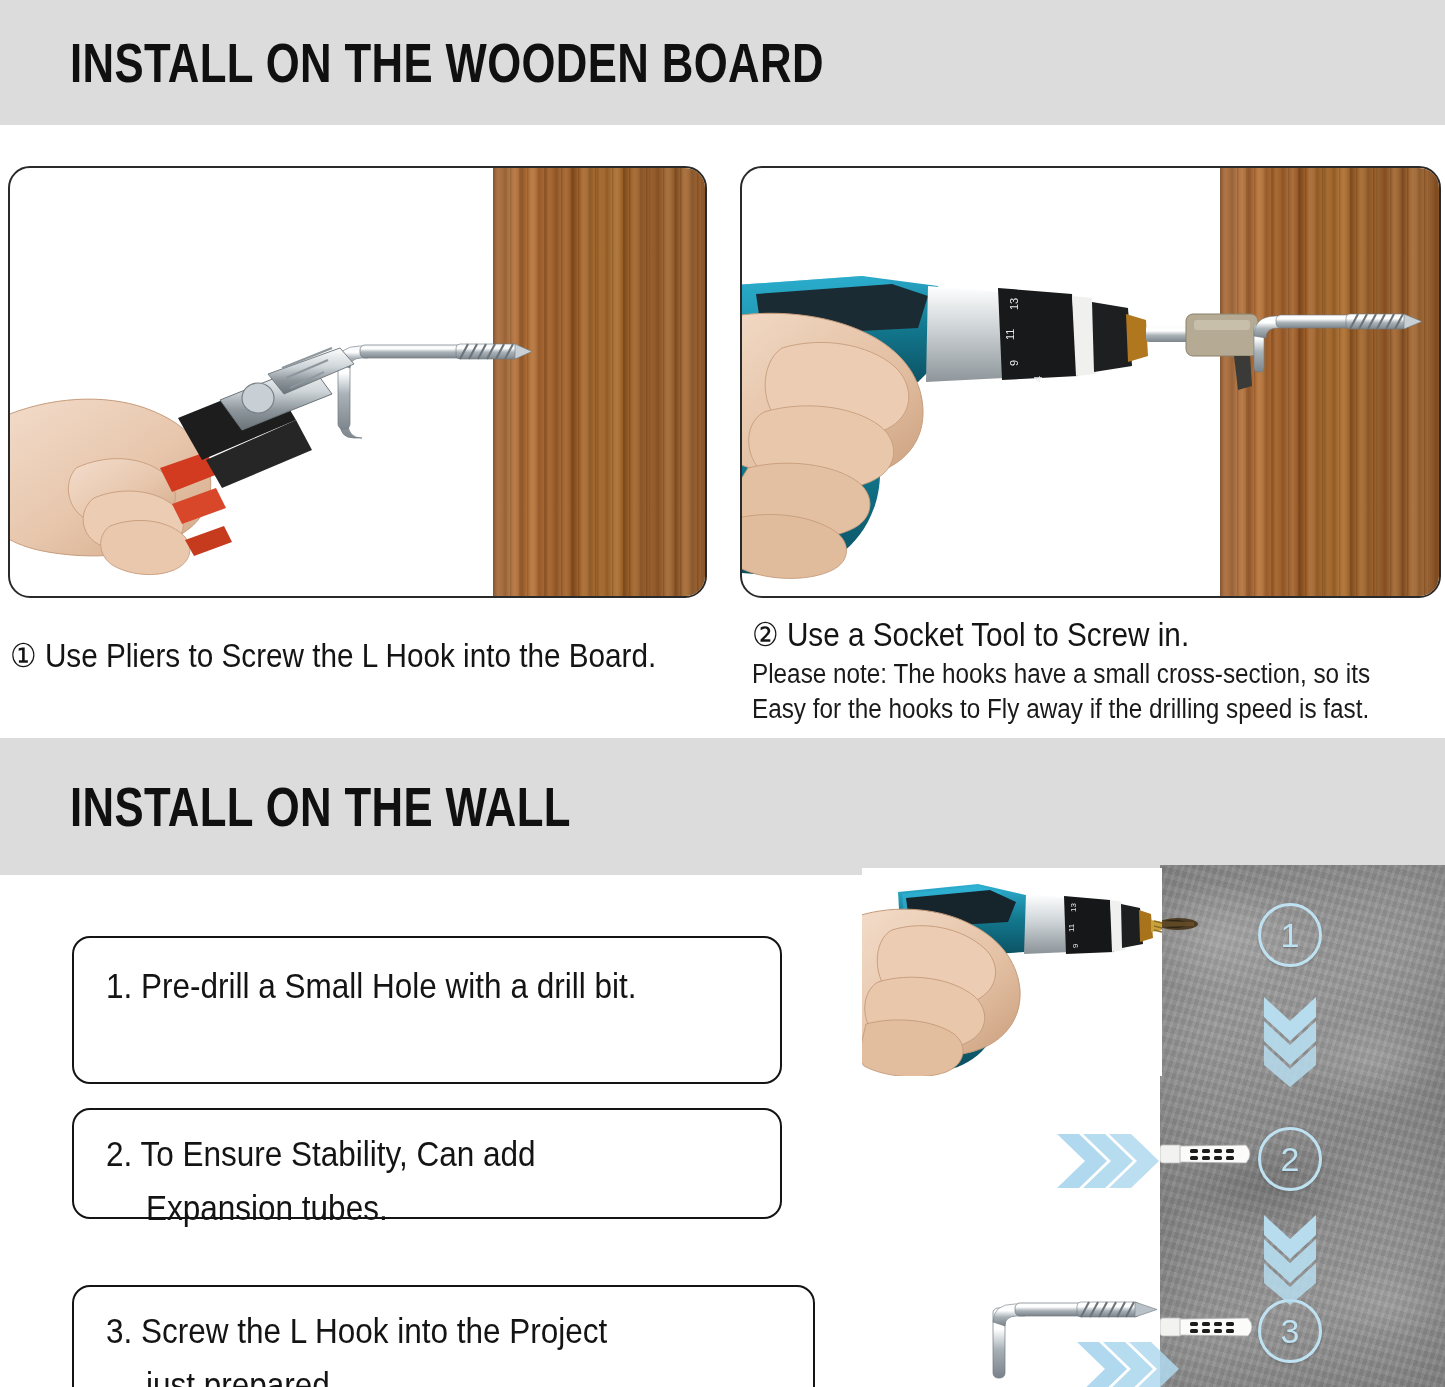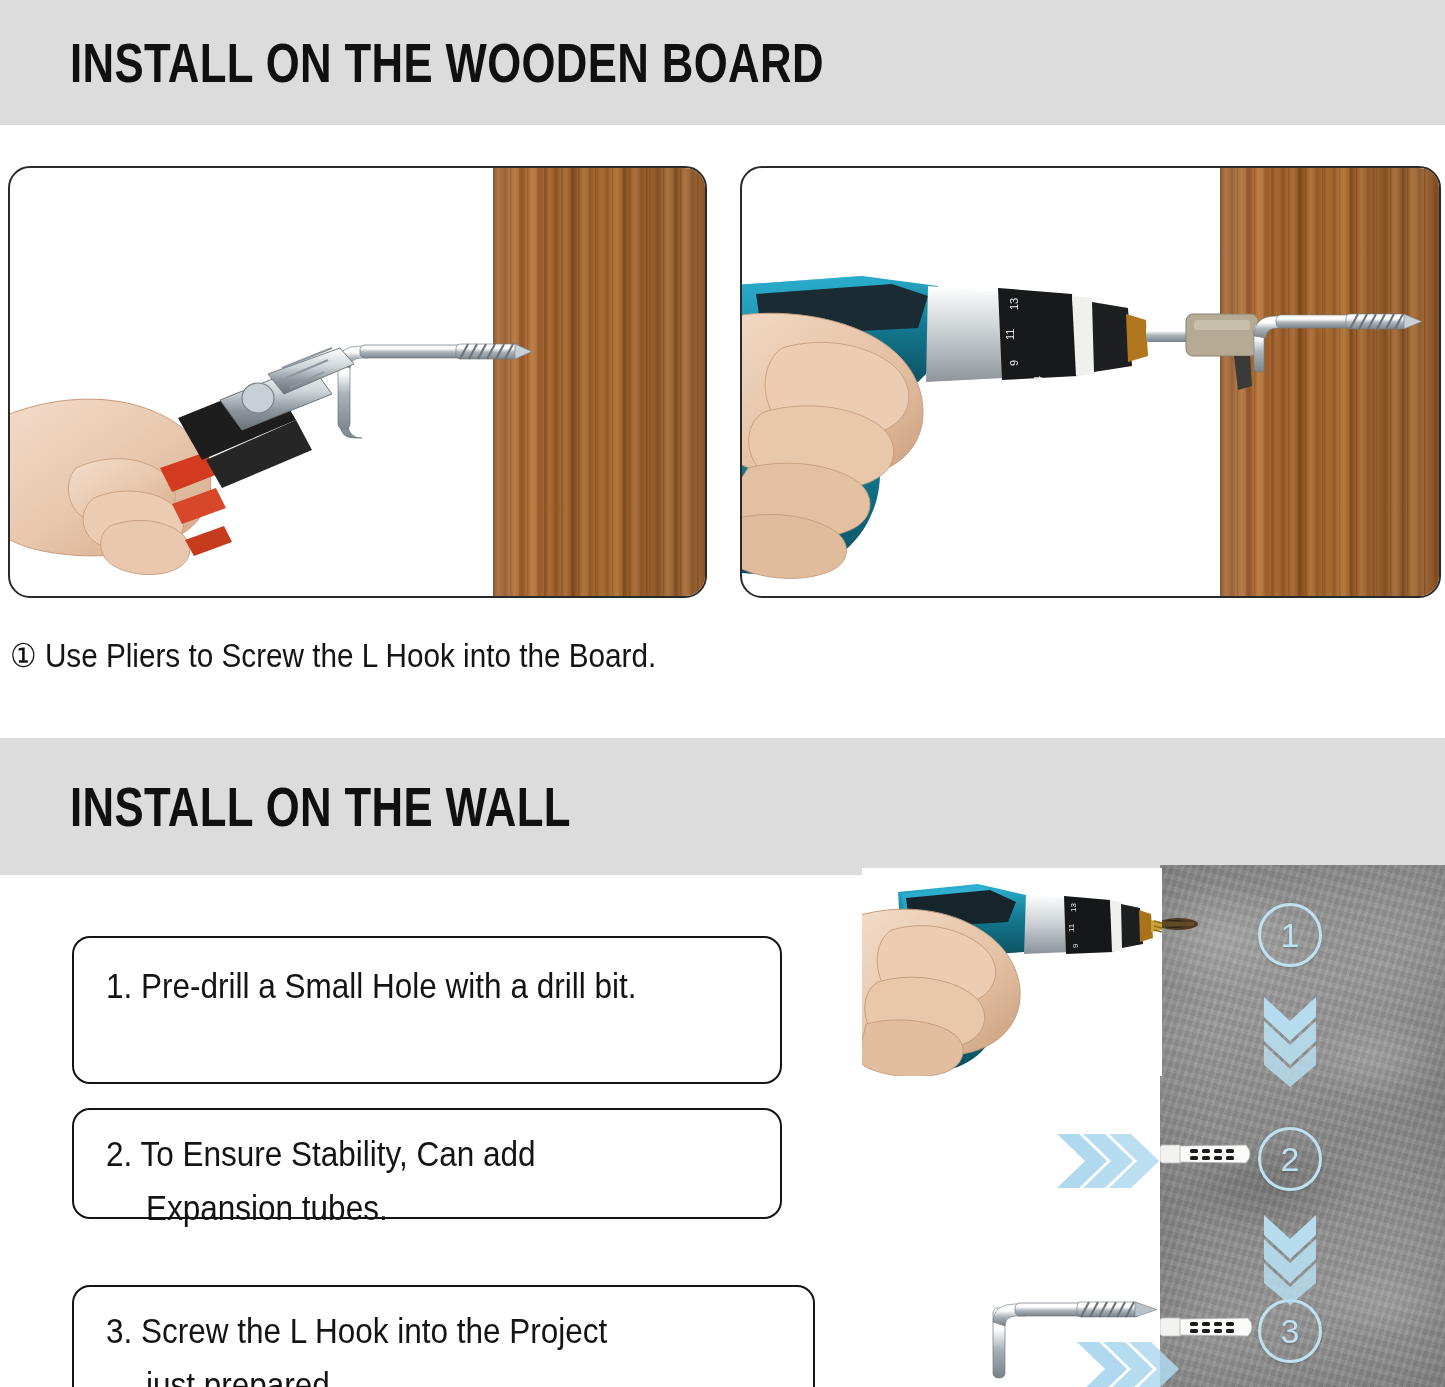--- a/index.html
+++ b/index.html
@@ -295,20 +295,28 @@
                  C62,414 22,412 -2,400 L-20,388 Z" fill="#e0bb9c" stroke="#c69d7c" stroke-width="0.9"></path>
       </svg>
     </div>
   </div>
 
   <div class="caption" style="left:10px;top:636px;font-size:33px;">
     <span>①</span>
     <span>Use Pliers to Screw the L Hook into the Board.</span>
   </div>
 
+  <div style="position:absolute;left:752px;top:615px;">
+    <div class="caption" style="position:static;font-size:33px;">
+      <span>②</span>
+      <span>Use a Socket Tool to Screw in.</span>
+    </div>
+    <div class="cap-note" style="font-size:27px;margin-top:5px;">Please note: The hooks have a small cross-section, so its</div>
+    <div class="cap-note" style="font-size:27px;margin-top:4px;">Easy for the hooks to Fly away if the drilling speed is fast.</div>
+  </div>
 
   <div class="band" style="top:738px;height:137px;">
     <div class="band-title" style="margin-left:70px;font-size:56px;">INSTALL ON THE WALL</div>
   </div>
 
   <div class="step-box" style="left:72px;top:888px;width:710px;height:148px;">
     <div class="step-text" style="left:32px;top:28px;font-size:35px;">1. Pre-drill a Small Hole with a drill bit.</div>
   </div>
 
   <div class="step-box" style="left:72px;top:1060px;width:710px;height:111px;">

